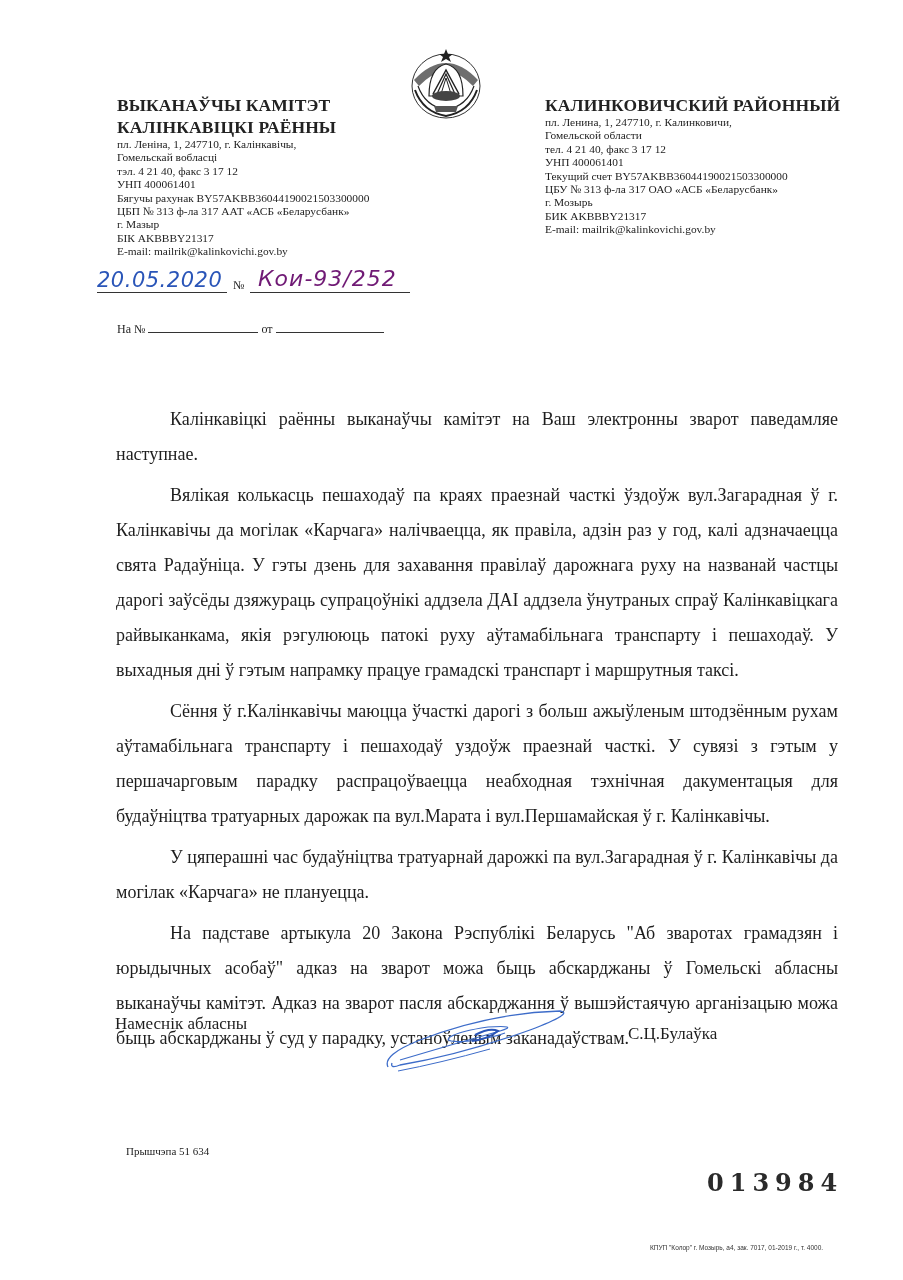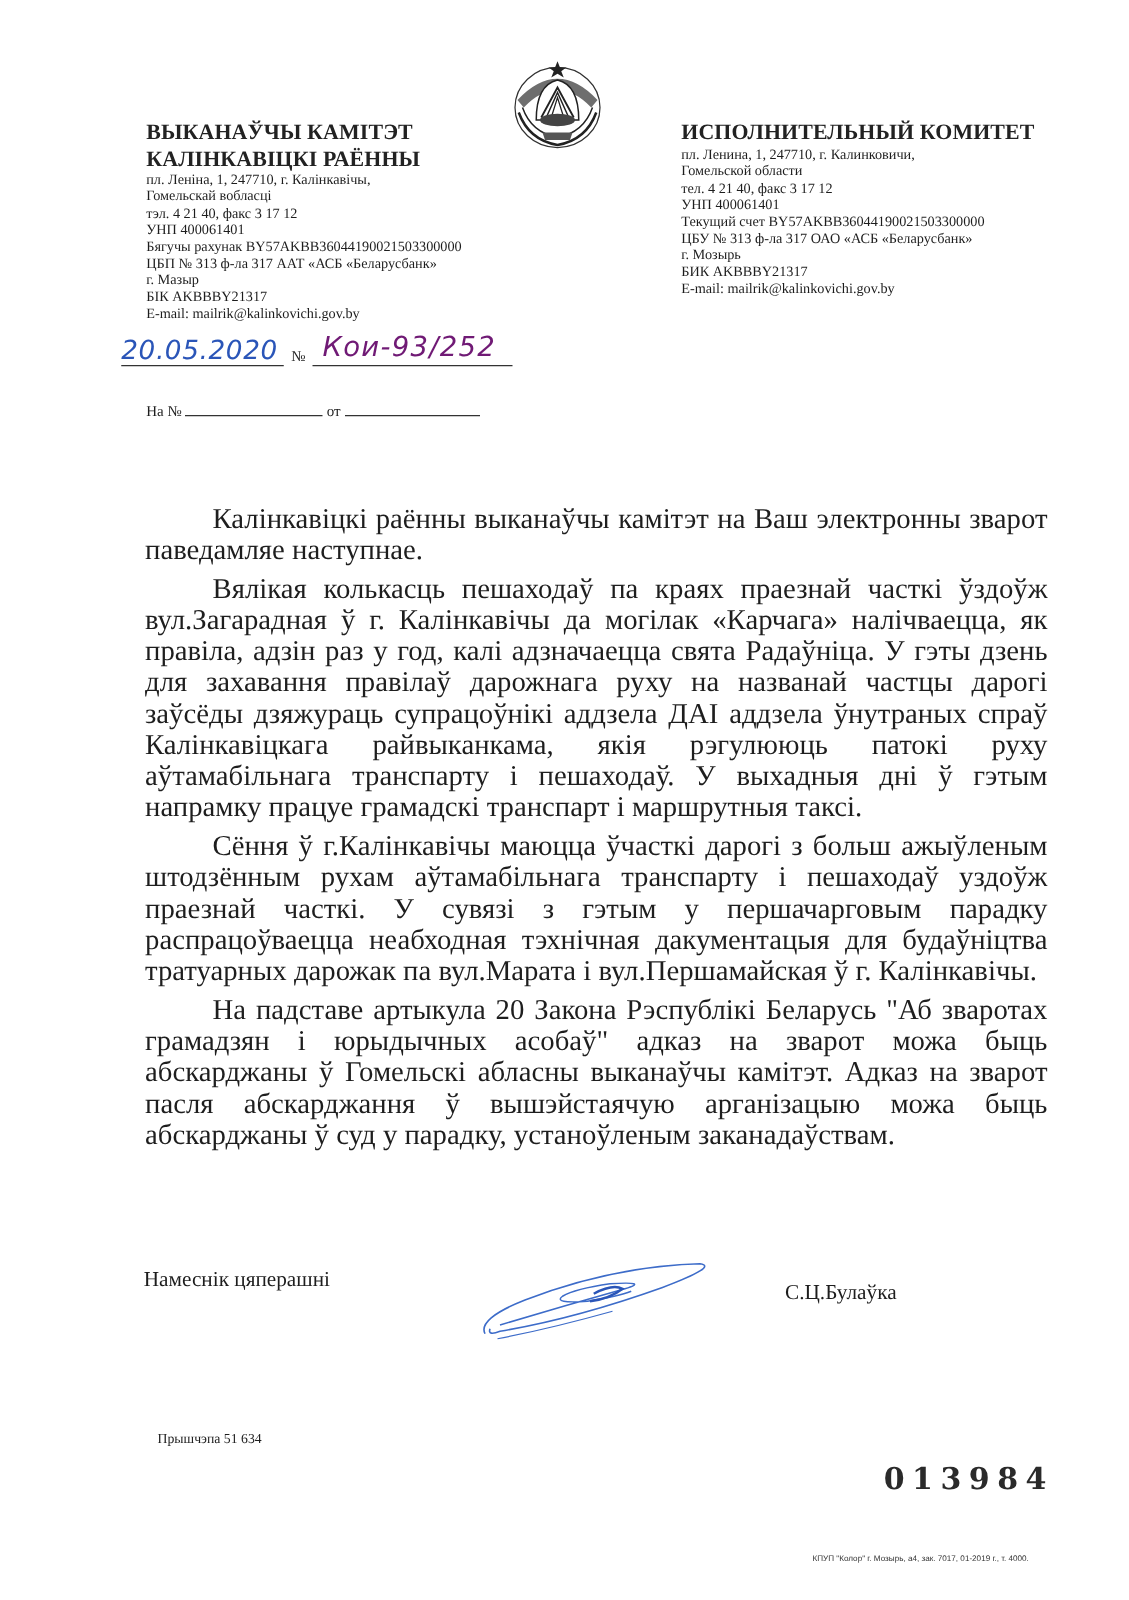--- a/index.html
+++ b/index.html
@@ -14,21 +14,21 @@
   .regline { position: absolute; left: 93px; top: 268px; width: 320px; height: 30px; }
   .regline .date { position: absolute; left: 4px; top: 0; font-family: "DejaVu Sans", sans-serif; font-style: italic;
                    color: #2a55b8; font-size: 21px; letter-spacing: 0.5px; }
   .regline .num-label { position: absolute; left: 140px; top: 10px; font-size: 12px; }
   .regline .num { position: absolute; left: 165px; top: -2px; font-family: "DejaVu Sans", sans-serif; font-style: italic;
                   color: #701a75; font-size: 22px; letter-spacing: 1px; }
   .regline .u1 { position: absolute; left: 4px; top: 24px; width: 130px; border-bottom: 1px solid #333; }
   .regline .u2 { position: absolute; left: 157px; top: 24px; width: 160px; border-bottom: 1px solid #333; }
   .refline { position: absolute; left: 117px; top: 322px; font-size: 12px; }
   .refline .blank { display: inline-block; border-bottom: 1px solid #333; vertical-align: baseline; height: 10px; }
-  .body-text { position: absolute; left: 116px; top: 402px; width: 722px; font-size: 23px; line-height: 25px;
+  .body-text { position: absolute; left: 116px; top: 402px; width: 722px; font-size: 18px; line-height: 35px;
                text-align: justify; color: #1e1e1e; }
   .body-text p { margin: 0 0 6px 0; text-indent: 54px; }
   .sign-title { position: absolute; left: 115px; top: 1014px; font-size: 17px; }
   .sign-name { position: absolute; left: 628px; top: 1024px; font-size: 17px; }
   .signature { position: absolute; left: 380px; top: 1005px; width: 190px; height: 70px; }
   .footer-left { position: absolute; left: 126px; top: 1145px; font-size: 11px; }
   .serial { position: absolute; left: 707px; top: 1168px; font-size: 24px; font-family: "DejaVu Serif", serif;
             letter-spacing: 6px; font-weight: bold; color: #2a2a2a; }
   .imprint { position: absolute; left: 650px; top: 1244px; font-size: 6.5px; font-family: "Liberation Sans", sans-serif; color: #333; }
 </style>
@@ -57,21 +57,21 @@
   <div class="line">тэл. 4 21 40, факс 3 17 12</div>
   <div class="line">УНП 400061401</div>
   <div class="line">Бягучы рахунак BY57AKBB36044190021503300000</div>
   <div class="line">ЦБП № 313 ф-ла 317 ААТ «АСБ «Беларусбанк»</div>
   <div class="line">г. Мазыр</div>
   <div class="line">БІК AKBBBY21317</div>
   <div class="line">E-mail: mailrik@kalinkovichi.gov.by</div>
 </div>
 
 <div class="org right">
-  <div class="title" style="margin-bottom:4px">ИСПОЛНИТЕЛЬНЫЙ КОМИТЕТ</div>
+  <div class="title">КАЛИНКОВИЧСКИЙ РАЙОННЫЙ</div>
   <div class="line">пл. Ленина, 1, 247710, г. Калинковичи,</div>
   <div class="line">Гомельской области</div>
   <div class="line">тел. 4 21 40, факс 3 17 12</div>
   <div class="line">УНП 400061401</div>
   <div class="line">Текущий счет BY57AKBB36044190021503300000</div>
   <div class="line">ЦБУ № 313 ф-ла 317 ОАО «АСБ «Беларусбанк»</div>
   <div class="line">г. Мозырь</div>
   <div class="line">БИК AKBBBY21317</div>
   <div class="line">E-mail: mailrik@kalinkovichi.gov.by</div>
 </div>
@@ -88,24 +88,25 @@
   <span>На №</span>
   <span class="blank" style="width:110px"></span>
   <span>от</span>
   <span class="blank" style="width:108px"></span>
 </div>
 
 <div class="body-text">
   <p>Калінкавіцкі раённы выканаўчы камітэт на Ваш электронны зварот паведамляе наступнае.</p>
   <p>Вялікая колькасць пешаходаў па краях праезнай часткі ўздоўж вул.Загарадная ў г. Калінкавічы да могілак «Карчага» налічваецца, як правіла, адзін раз у год, калі адзначаецца свята Радаўніца. У гэты дзень для захавання правілаў дарожнага руху на названай частцы дарогі заўсёды дзяжураць супрацоўнікі аддзела ДАІ аддзела ўнутраных спраў Калінкавіцкага райвыканкама, якія рэгулююць патокі руху аўтамабільнага транспарту і пешаходаў. У выхадныя дні ў гэтым напрамку працуе грамадскі транспарт і маршрутныя таксі.</p>
   <p>Сёння ў г.Калінкавічы маюцца ўчасткі дарогі з больш ажыўленым штодзённым рухам аўтамабільнага транспарту і пешаходаў уздоўж праезнай часткі. У сувязі з гэтым у першачарговым парадку распрацоўваецца неабходная тэхнічная дакументацыя для будаўніцтва тратуарных дарожак па вул.Марата і вул.Першамайская ў г. Калінкавічы.</p>
+  <p>У цяперашні час будаўніцтва тратуарнай дарожкі па вул.Загарадная ў г. Калінкавічы да могілак «Карчага» не плануецца.</p>
   <p>На падставе артыкула 20 Закона Рэспублікі Беларусь "Аб зваротах грамадзян і юрыдычных асобаў" адказ на зварот можа быць абскарджаны ў Гомельскі абласны выканаўчы камітэт. Адказ на зварот пасля абскарджання ў вышэйстаячую арганізацыю можа быць абскарджаны ў суд у парадку, устаноўленым заканадаўствам.</p>
 </div>
 
-<div class="sign-title">Намеснік цяперашні</div>
+<div class="sign-title">Намеснік абласны</div>
 <svg class="signature" viewBox="0 0 190 70">
   <path d="M8 62 Q2 50 40 35 Q110 8 180 6 Q195 8 150 25 Q80 50 20 60 Q10 64 12 58" fill="none" stroke="#3d6cc9" stroke-width="1.3"></path>
   <path d="M20 55 Q70 40 120 26 Q140 20 108 22 Q80 26 70 32 Q62 38 90 36 Q115 32 125 28" fill="none" stroke="#3d6cc9" stroke-width="1.2"></path>
   <path d="M95 30 Q110 22 118 26 Q108 34 92 36" fill="none" stroke="#2a55b8" stroke-width="2"></path>
   <path d="M18 66 Q60 58 110 44" fill="none" stroke="#3d6cc9" stroke-width="1"></path>
 </svg>
 <div class="sign-name">С.Ц.Булаўка</div>
 
 <div class="footer-left">Прышчэпа 51 634</div>
 <div class="serial">013984</div>

